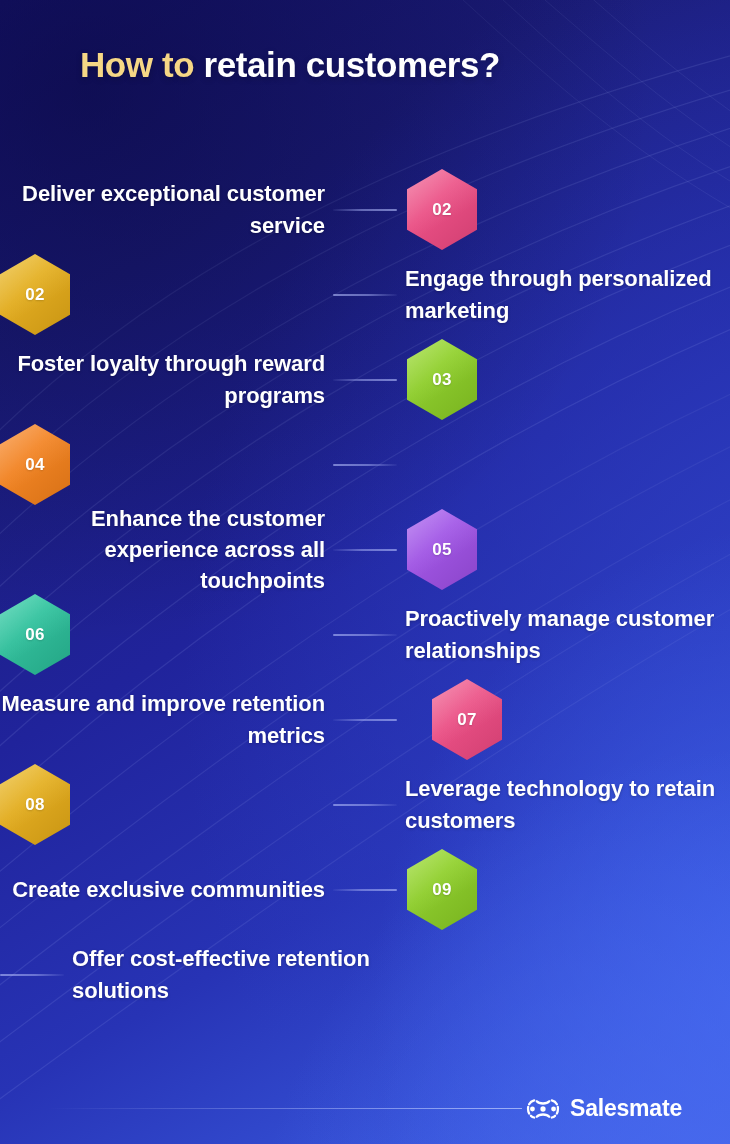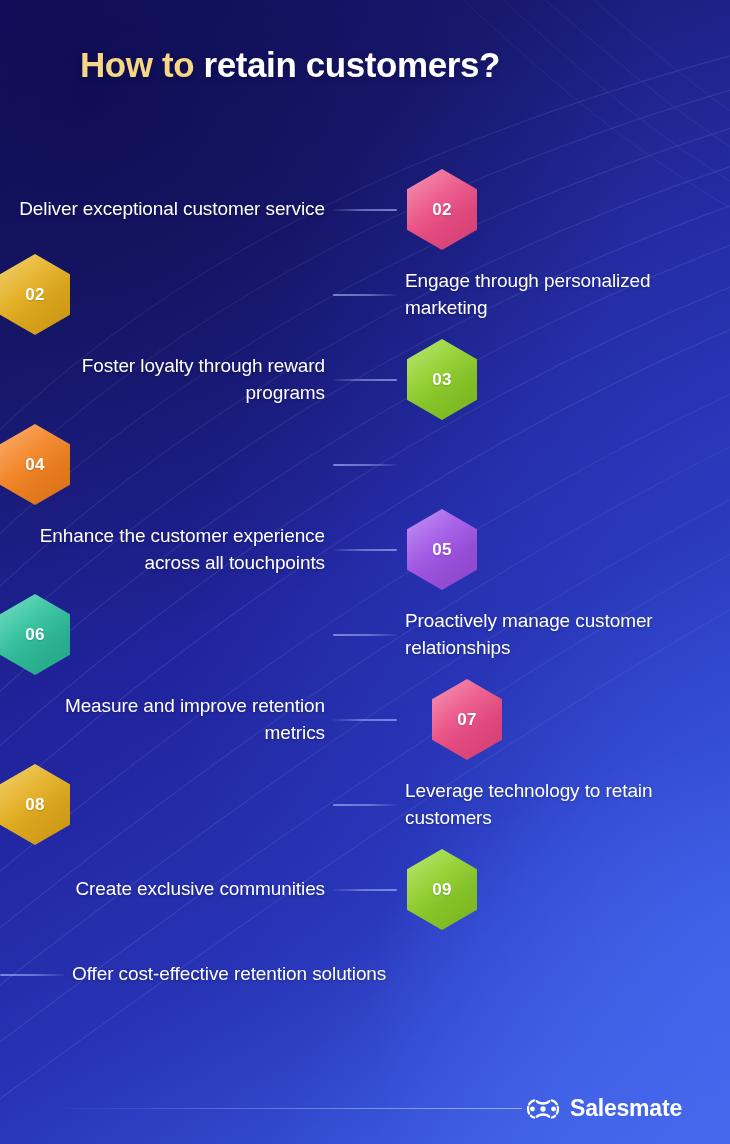--- a/index.html
+++ b/index.html
@@ -50,22 +50,22 @@
     height:85px;
     display:flex;
     align-items:center;
   }
   .half {
     width:333px;
     display:flex;
     align-items:center;
   }
   .label {
-    font-size:19px;
-    font-weight:normal;
+    font-size:22px;
+    font-weight:bold;
     color:#ffffff;
     line-height:1.42;
     letter-spacing:-0.1px;
     text-shadow:0 1px 3px rgba(0,0,0,0.25);
     width:333px;
   }
   .row.left-text .half.text  { order:1; justify-content:flex-end; }
   .row.left-text .label { text-align:right; padding-right:8px; }
   .row.left-text .connector { order:2; }
   .row.left-text .half.hex  { order:3; justify-content:flex-start; padding-left:10px; }

